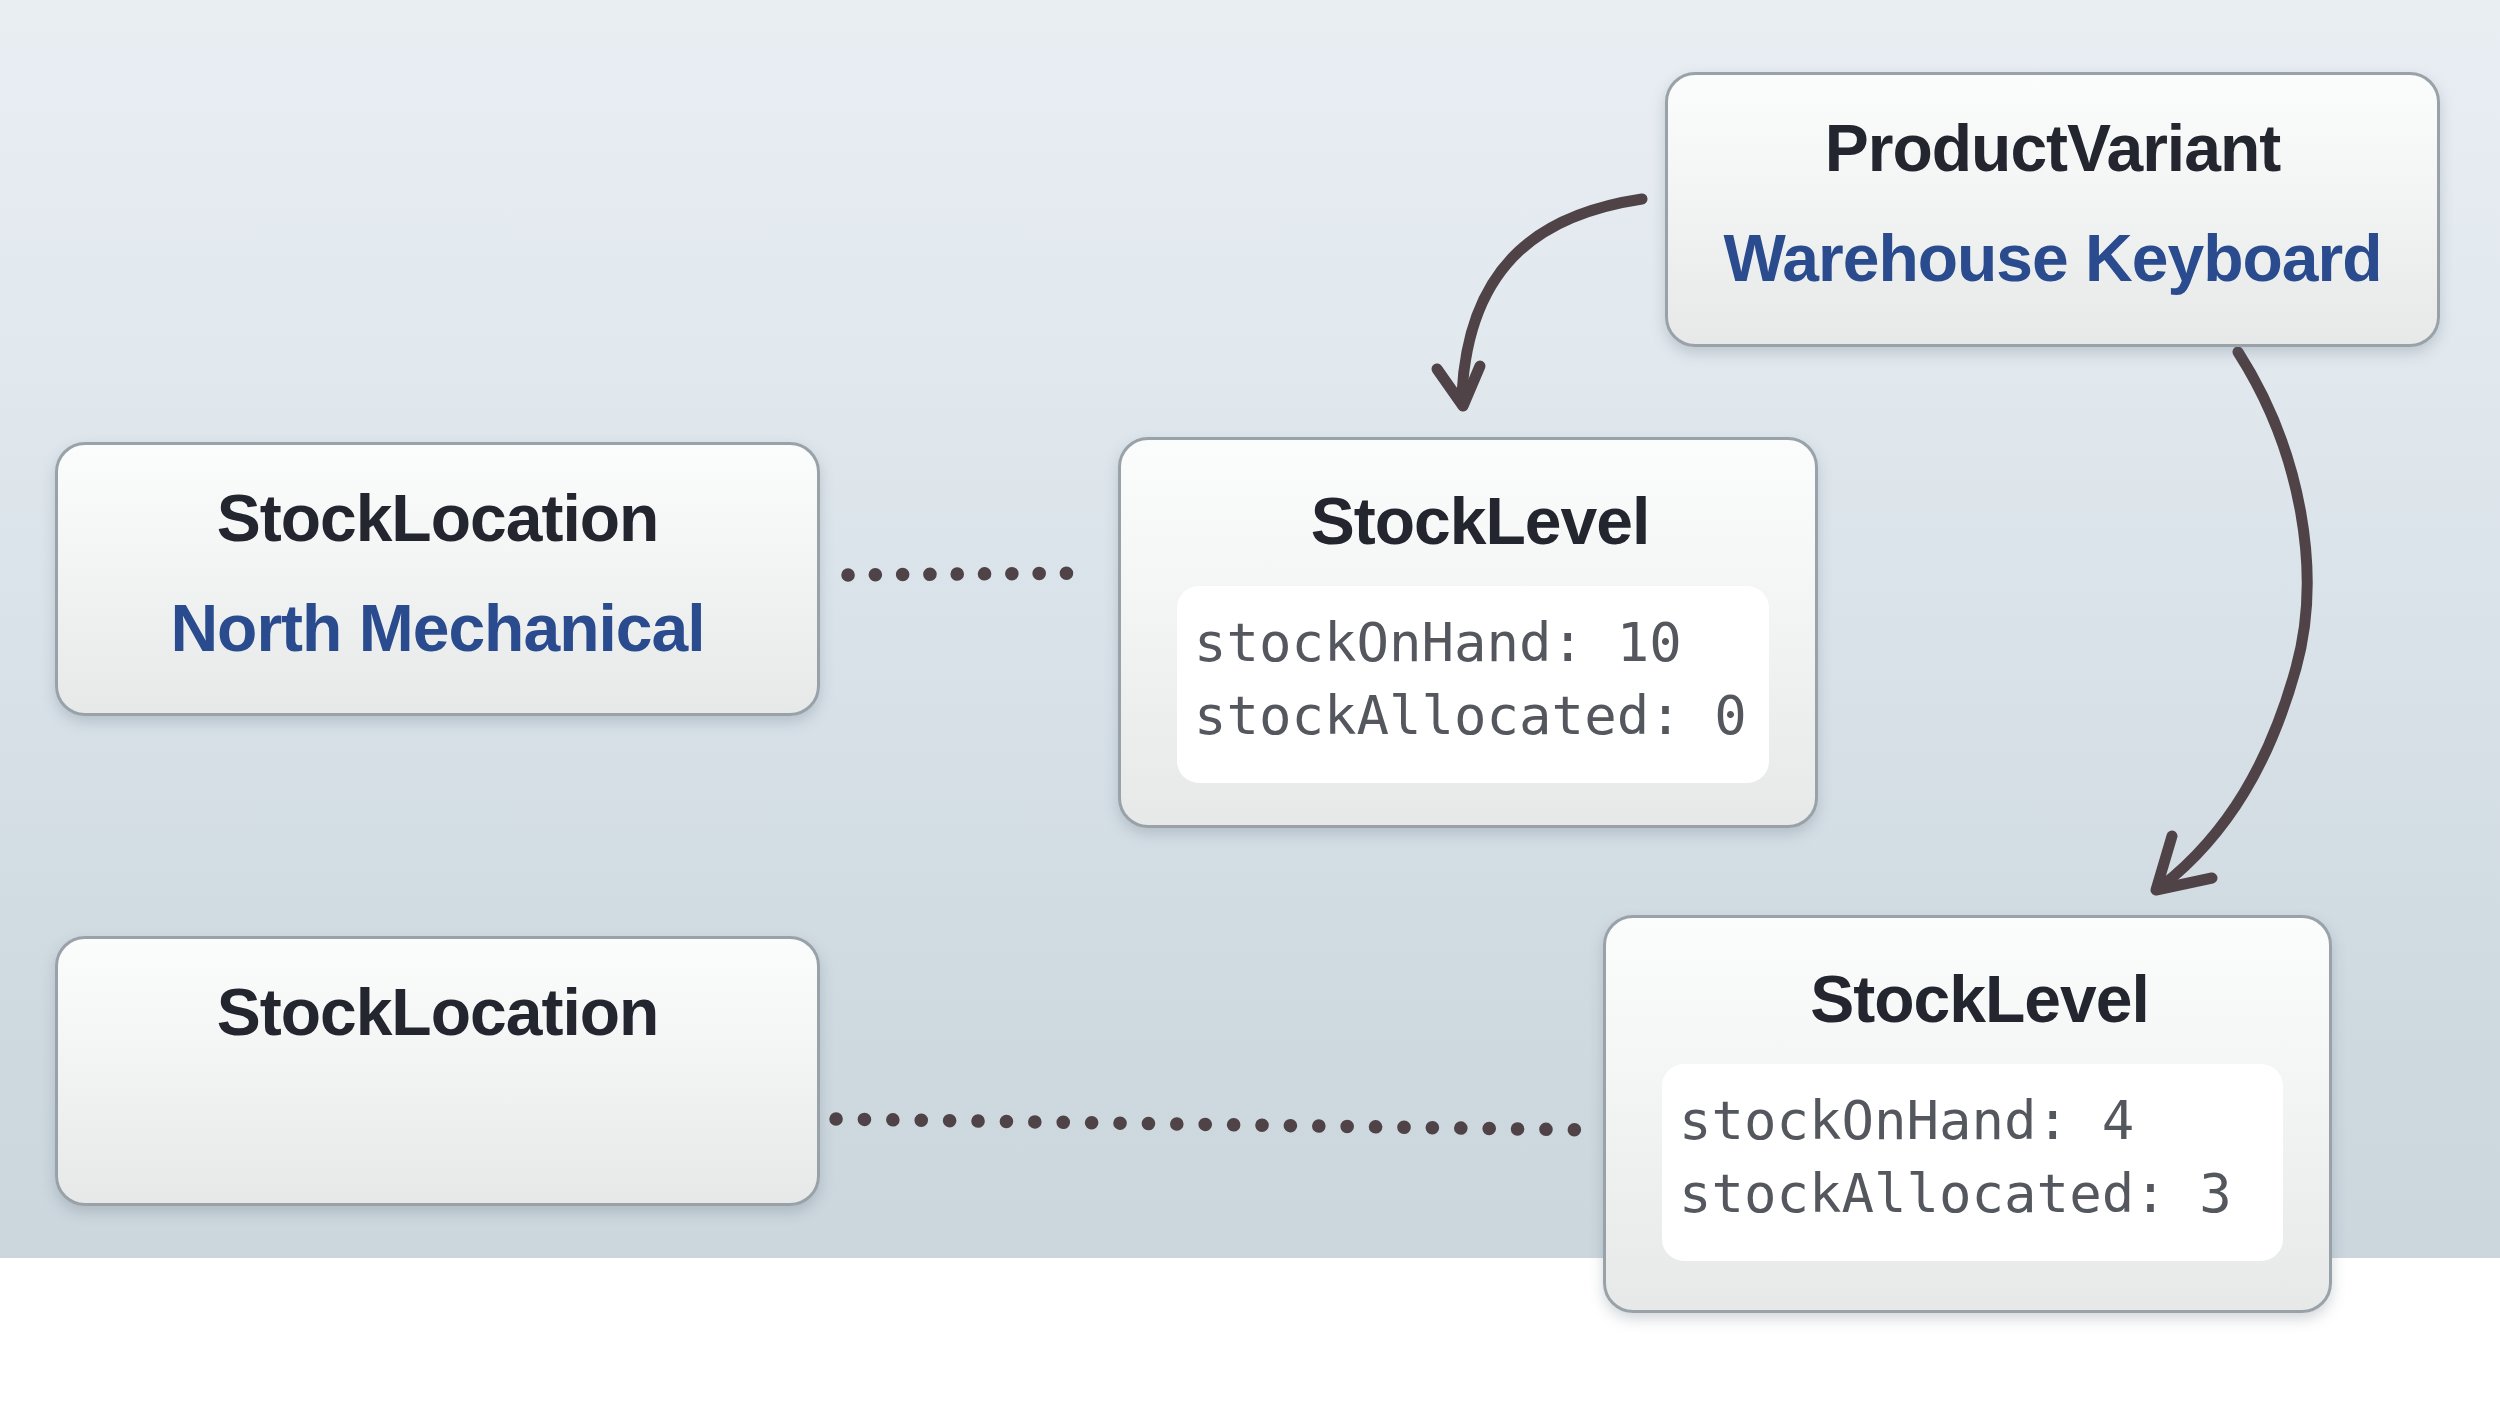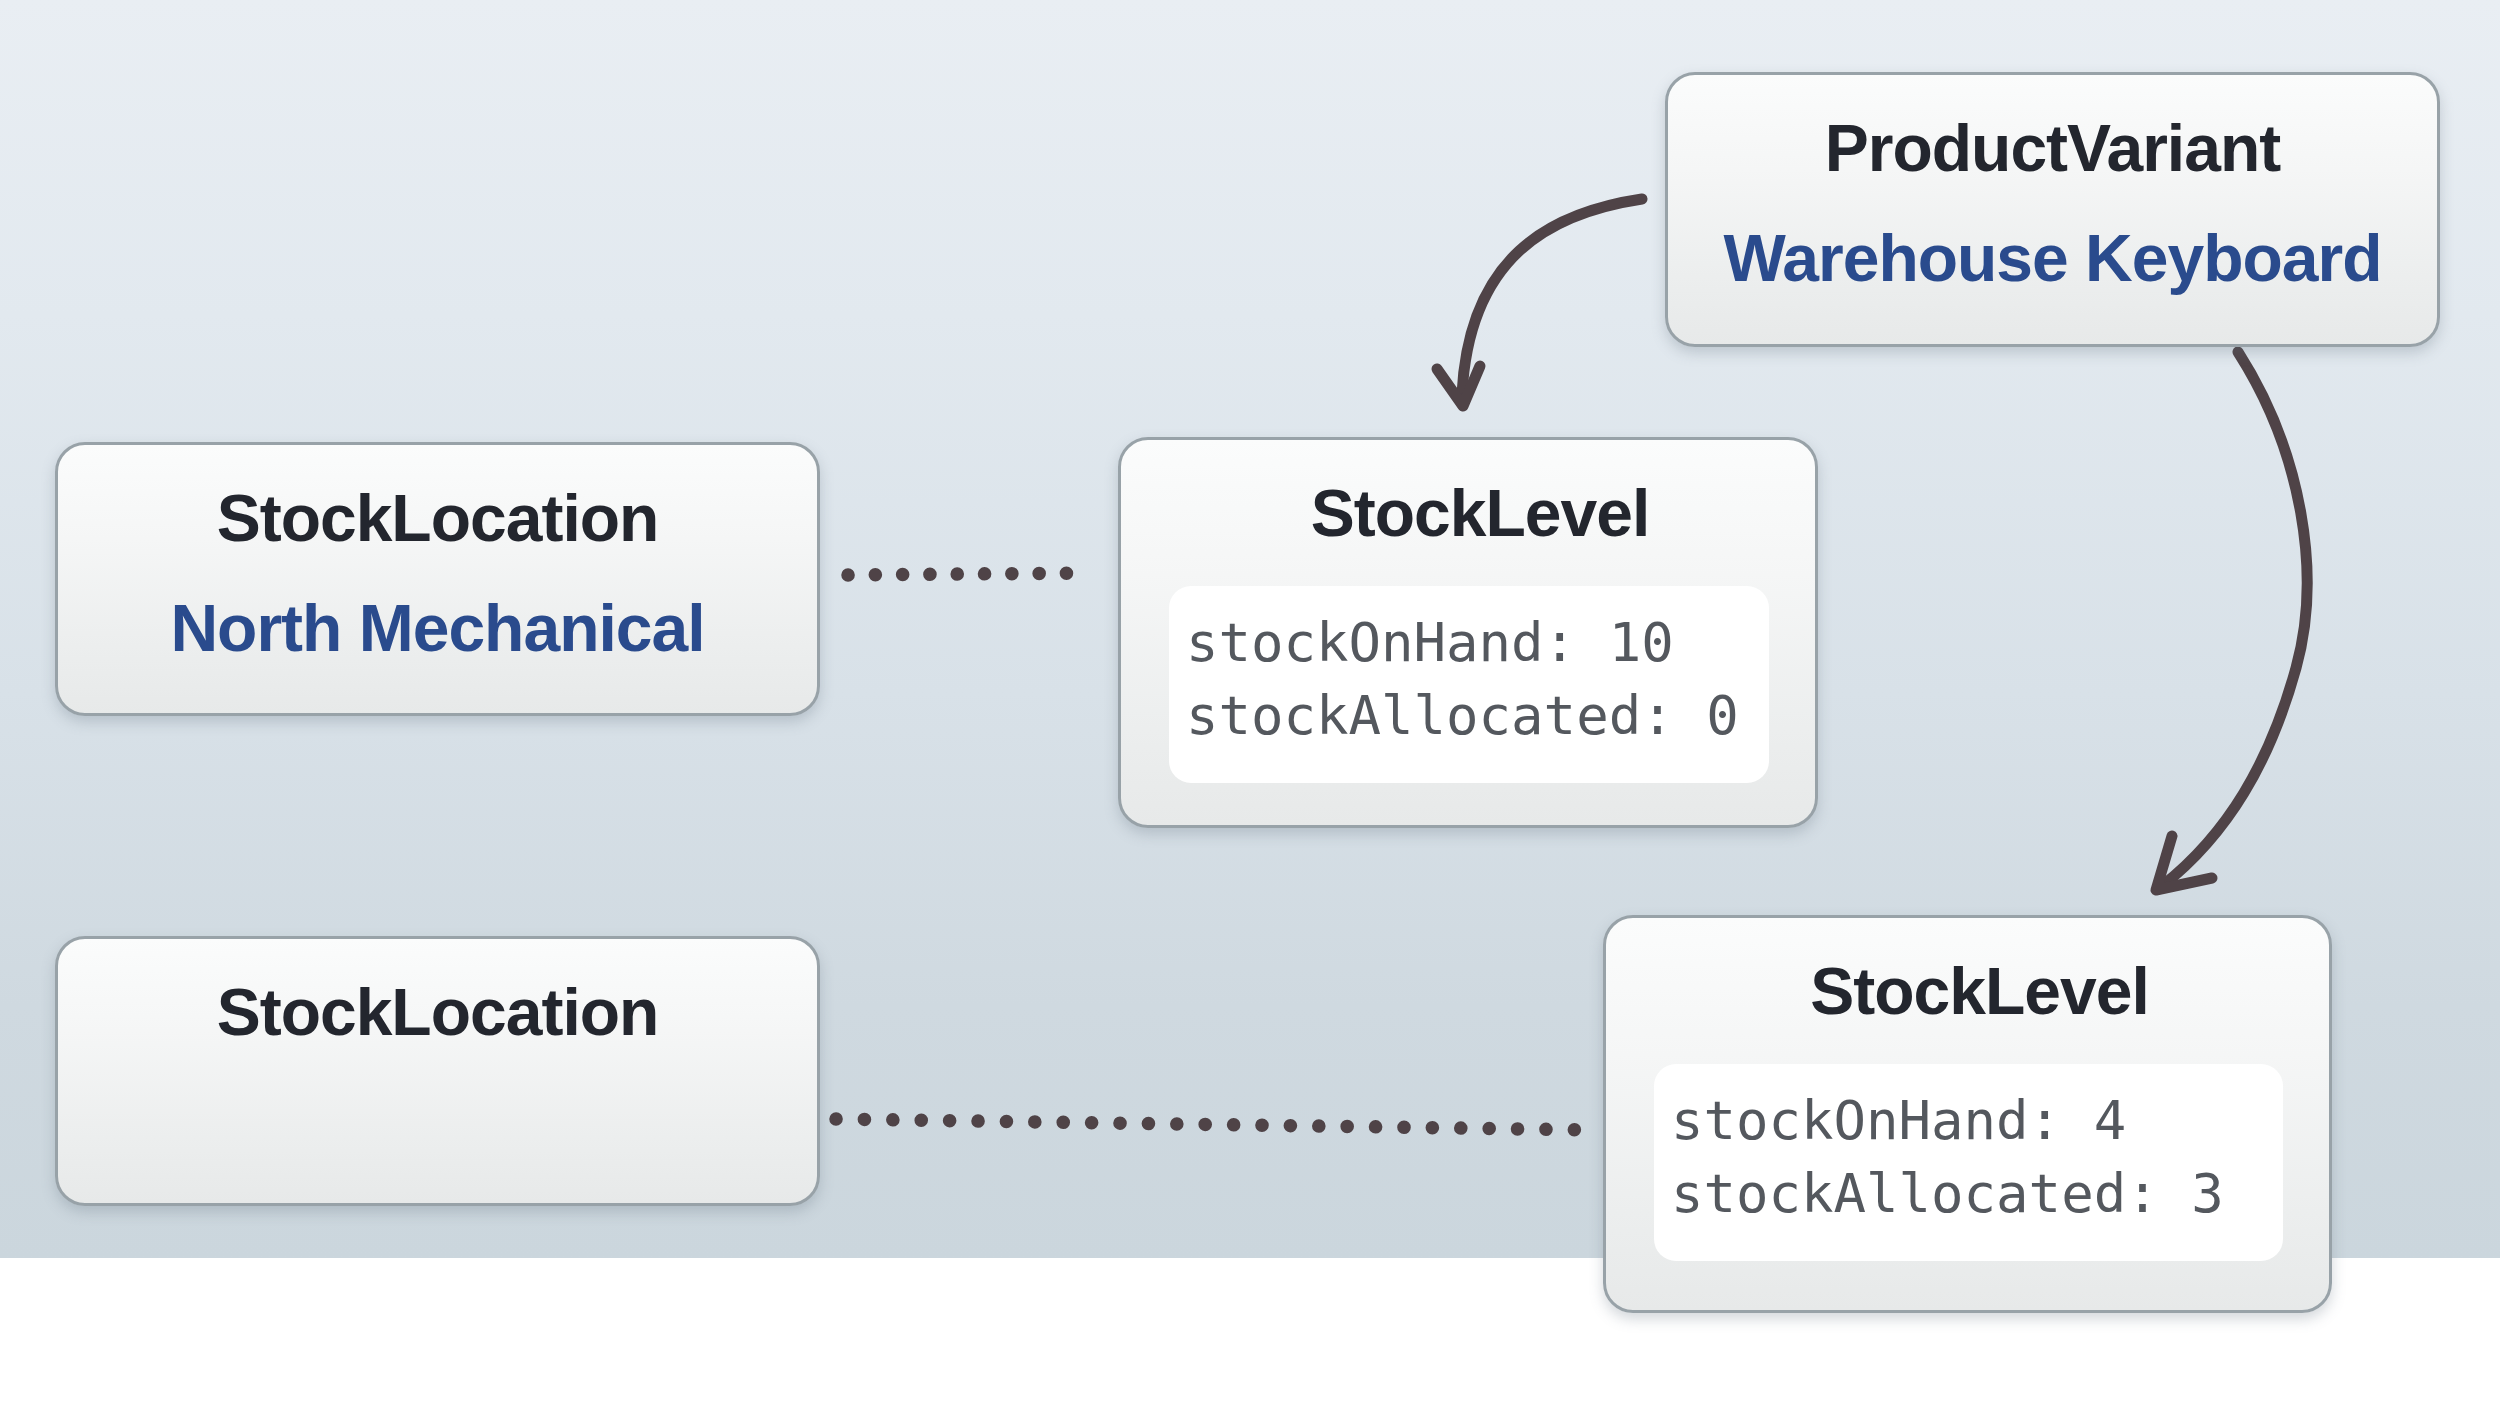--- a/index.html
+++ b/index.html
@@ -20,31 +20,31 @@
     background:linear-gradient(180deg,#fbfcfc 0%,#f5f6f6 35%,#eceeee 75%,#e7e9e9 100%);
     box-shadow:0 6px 14px rgba(96,112,124,0.28);
     box-sizing:border-box;
   }
   .row{
     position:absolute;left:0;right:0;height:110px;
     display:flex;align-items:center;justify-content:center;
   }
   .row.title-row-2line{top:18px;}
   .row.name-row{top:128px;}
-  .row.title-row-level{top:18px;margin-left:24px;}
+  .row.title-row-level{top:26px;margin-left:24px;}
   .entity-type{
     font-size:66px;font-weight:bold;color:#23262e;letter-spacing:-1px;
     white-space:nowrap;
   }
   .entity-name{
     font-size:66px;font-weight:bold;color:#2a4b8d;letter-spacing:-1px;
     white-space:nowrap;
   }
   .code-box{
-    position:absolute;top:146px;left:48px;right:46px;height:197px;
+    position:absolute;top:146px;left:56px;right:46px;height:197px;
     background:#ffffff;border-radius:22px;
     box-sizing:border-box;
     padding:20px 12px 0 17px;
   }
   .code-line{
     height:73px;display:flex;align-items:center;
     font-family:"DejaVu Sans Mono", monospace;
     font-size:54px;color:#54585e;white-space:pre;
   }
 

